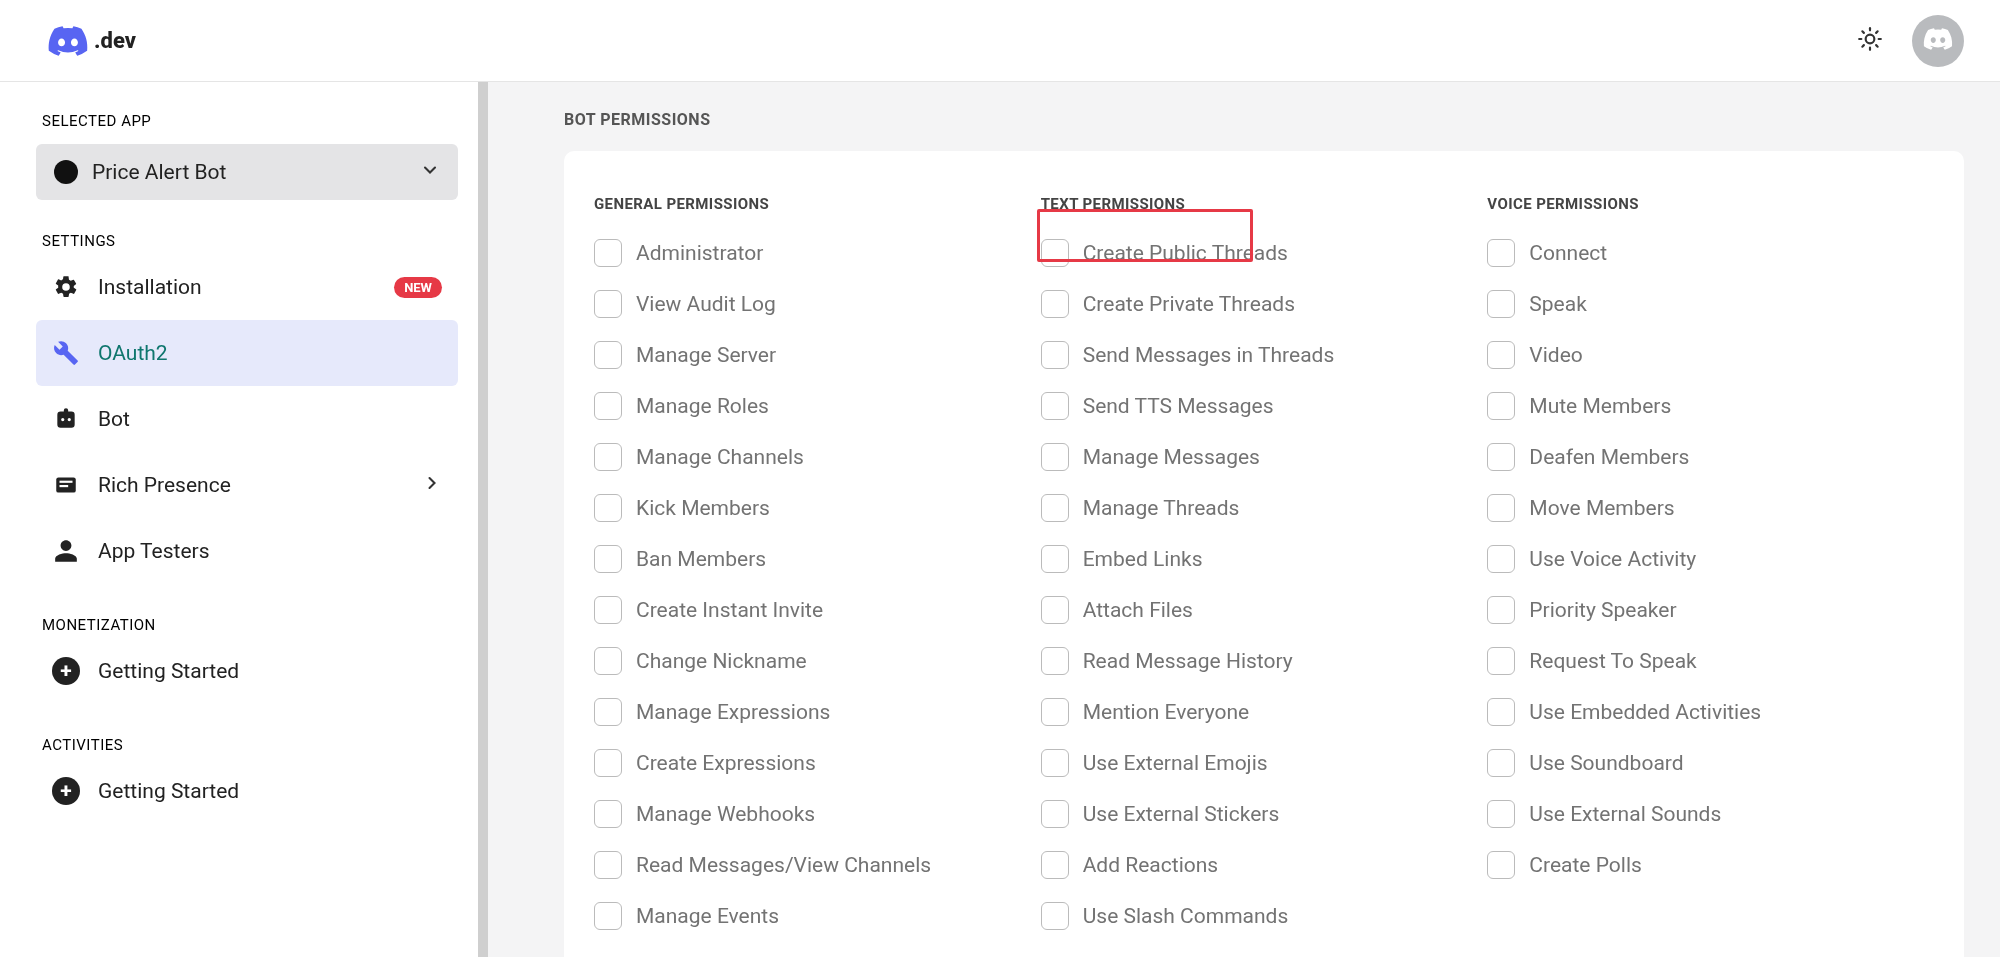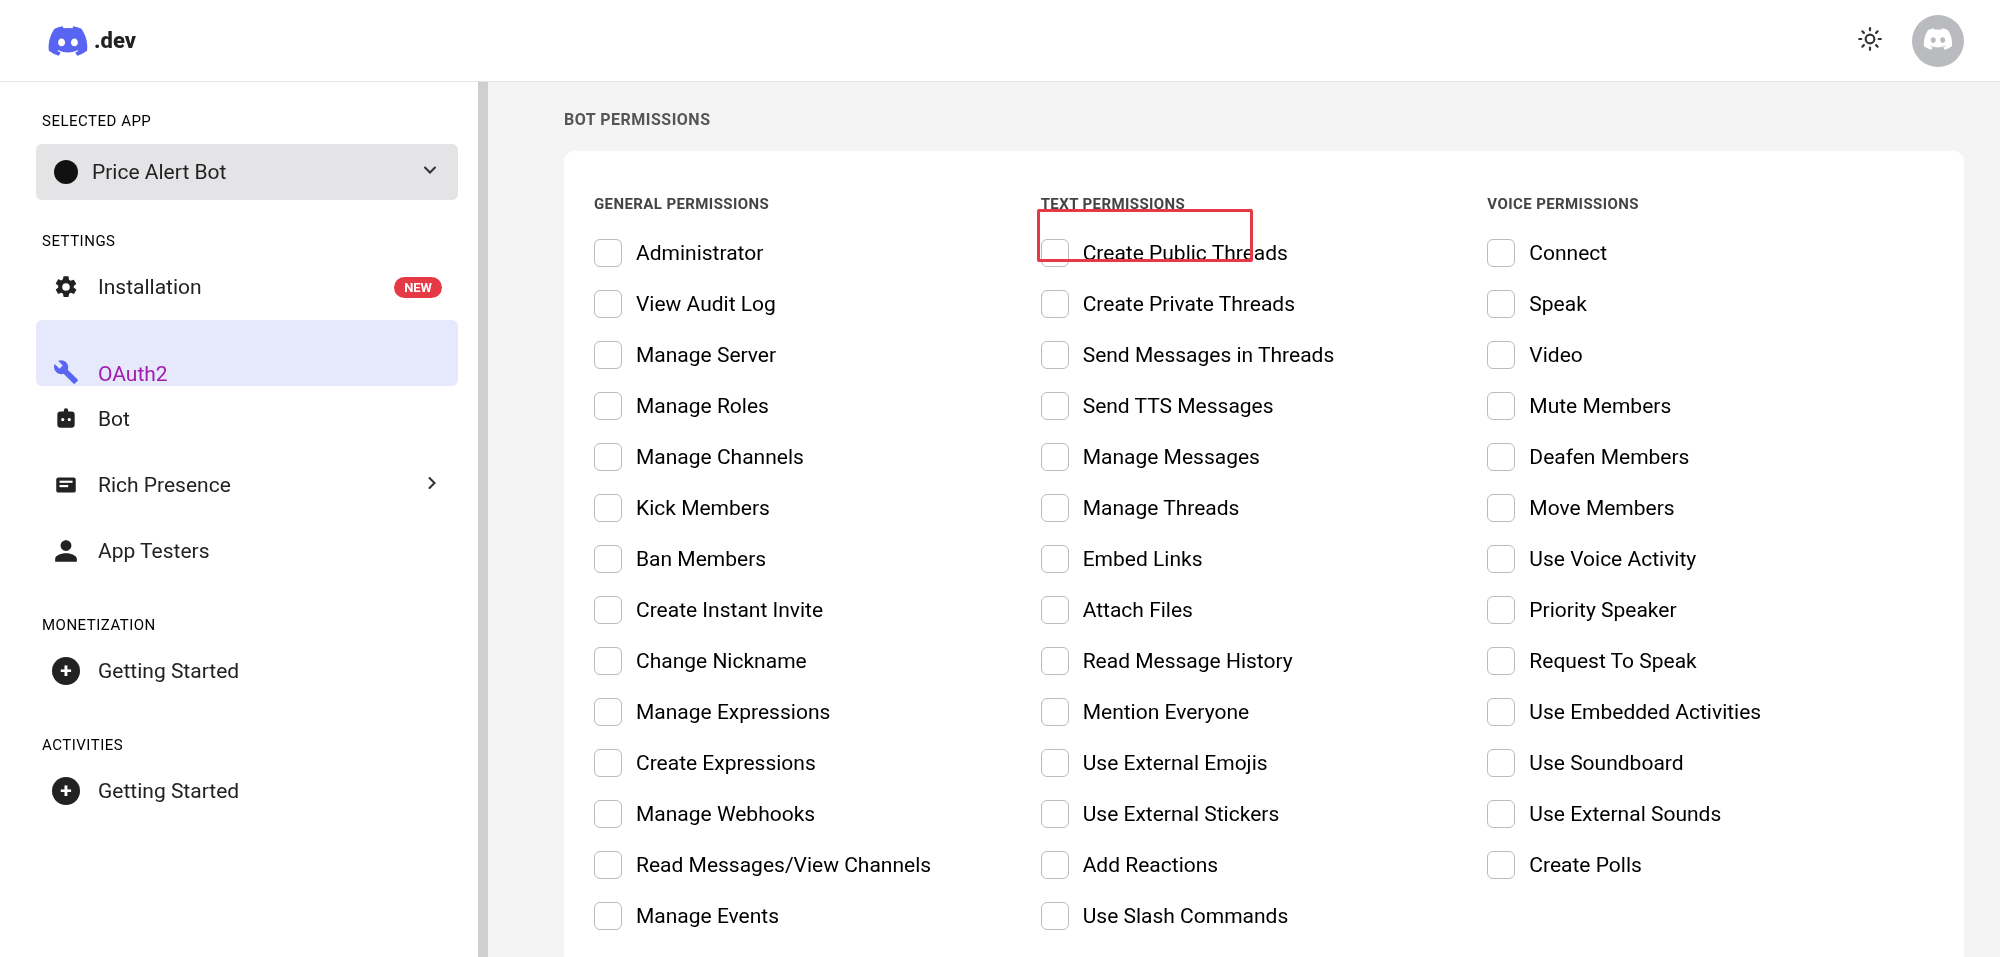--- a/index.html
+++ b/index.html
@@ -62,21 +62,21 @@
   }
   .app-selector .dot { width: 24px; height: 24px; border-radius: 50%; background: #111; }
   .app-selector .label { flex: 1; font-size: 21px; color: #222; }
   .chev-down { width: 20px; height: 20px; }
 
   .nav-item {
     height: 66px; display: flex; align-items: center; gap: 18px;
     padding: 0 16px; border-radius: 6px; cursor: pointer;
     font-size: 21px; color: #222;
   }
-  .nav-item.active { background: #e6e9fb; color: #a21caf; align-items: flex-end; }
+  .nav-item.active { background: #e6e9fb; color: #0f766e; }
   .nav-item.active .nav-icon svg { fill: #5865f2; }
   .nav-icon { width: 28px; height: 28px; display:flex; align-items:center; justify-content:center; }
   .nav-icon svg { fill: #222; }
   .nav-item .spacer { flex: 1; }
   .badge-new {
     background: #e63946; color: #fff; font-size: 13px; font-weight: 700;
     padding: 3px 10px; border-radius: 12px;
   }
   .chev-right { width: 20px; height: 20px; }
 
@@ -113,21 +113,21 @@
     gap: 0;
   }
   .perm-col { flex: 1; }
   .perm-col-header {
     font-size: 15px; font-weight: 700; color: #444; letter-spacing: 0.4px;
     margin-bottom: 14px;
     margin-top: 16px;
   }
   .perm-row {
     display: flex; align-items: center; gap: 14px;
-    height: 51px; font-size: 21px; color: #000000;
+    height: 51px; font-size: 21px; color: #737373;
   }
   .cbox {
     width: 28px; height: 28px; border: 1.5px solid #bbb; border-radius: 6px;
     background: #fff; display:flex; align-items:center; justify-content:center;
     cursor: pointer; flex-shrink: 0;
   }
   .cbox.checked::after {
     content: "✓"; font-size: 20px; color: #222; line-height: 1;
   }
   .highlight-box {

